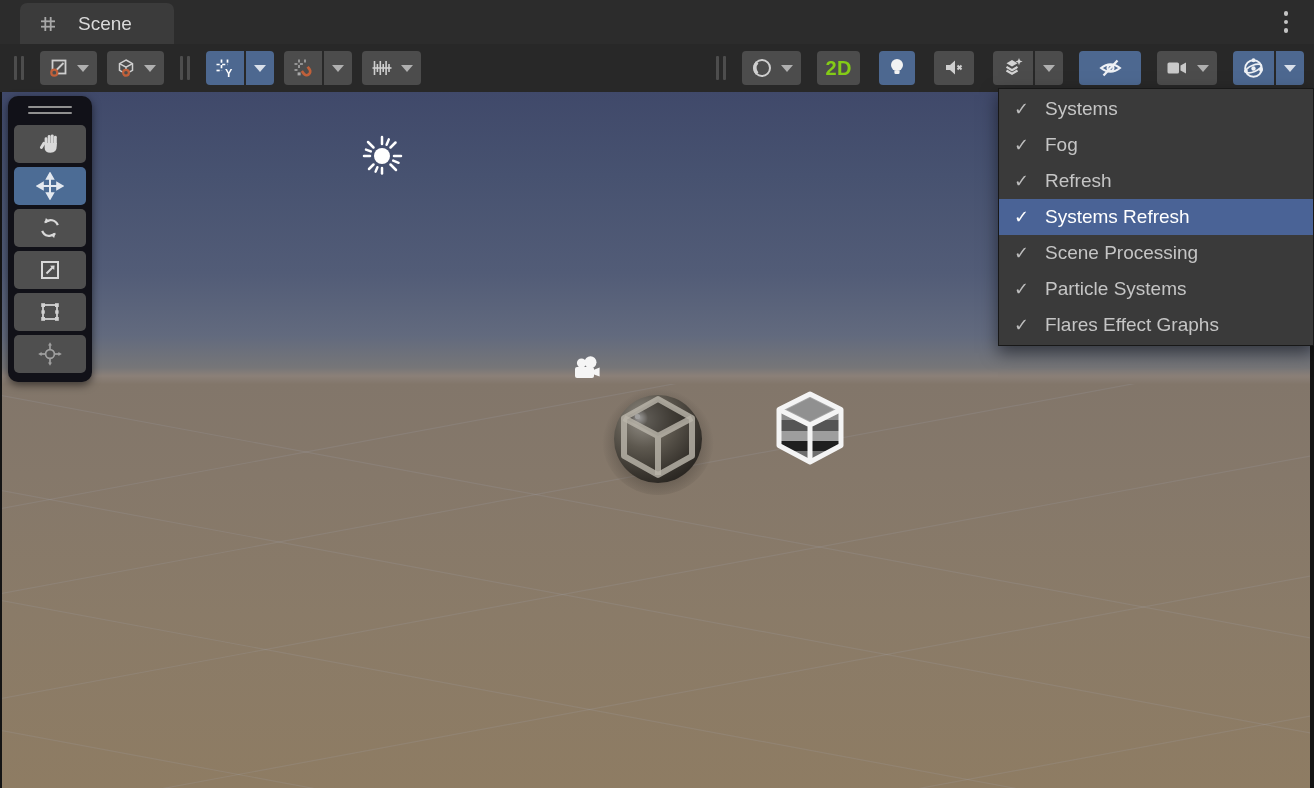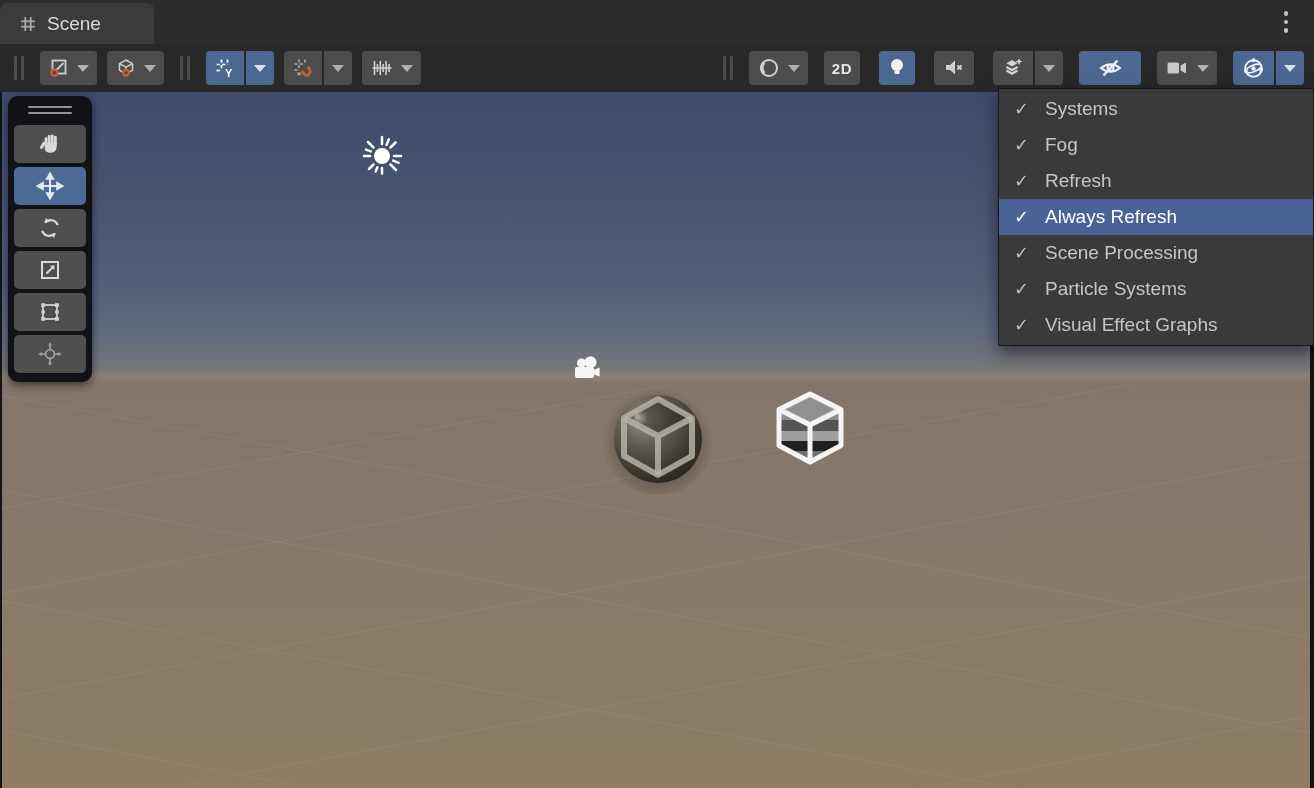--- a/index.html
+++ b/index.html
@@ -3,43 +3,43 @@
 <meta charset="utf-8">
 <style>
   html,body{margin:0;padding:0;}
   body{
     width:1314px;height:788px;position:relative;overflow:hidden;
     background:#282828;font-family:"Liberation Sans",sans-serif;
     -webkit-font-smoothing:antialiased;
   }
   
   .tabbar{position:absolute;top:0;left:0;right:0;height:44px;background:#2c2c2c;}
-  .tab{position:absolute;top:3px;height:41px;display:flex;align-items:center;gap:9px;
-       padding:0 18px;font-size:19px;color:#c9c9c9;box-sizing:border-box;cursor:default;}
+  .tab{position:absolute;top:3px;height:41px;display:flex;align-items:center;gap:20px;
+       padding:0 18px;font-size:19px;color:#c9c9c9;box-sizing:border-box;cursor:default;margin-left:20px;}
   .tab.active{background:#3b3b3b;border-radius:7px 7px 0 0;color:#dadada;}
   .kebab{position:absolute;right:18px;top:8px;width:20px;height:28px;display:flex;
          flex-direction:column;align-items:center;justify-content:center;gap:4px;}
   .kebab i{width:4.5px;height:4.5px;border-radius:50%;background:#c4c4c4;}
   
   .toolbar{position:absolute;top:44px;left:0;right:0;height:48px;background:#282828;
            display:flex;align-items:center;padding:0 8px;box-sizing:border-box;}
   .vhandle{display:flex;gap:4px;margin:0 6px;}
   .vhandle i{width:3px;height:24px;background:#4d4d4d;border-radius:1px;}
   .tbtn{height:34px;min-width:36px;background:#4c4c4c;border-radius:4px;display:flex;
         align-items:center;justify-content:center;padding:0 8px;box-sizing:border-box;}
   .split{display:flex;}
   .split .seg-l{border-radius:4px 0 0 4px;}
   .split .seg-r{border-radius:0 4px 4px 0;margin-left:2px;min-width:28px;}
   .caret{width:0;height:0;border-left:6px solid transparent;border-right:6px solid transparent;
          border-top:7px solid #b0b0b0;}
   .tbtn .caret{margin-left:7px;}
   .seg-r .caret{margin-left:0;}
   .act{background:#4d6890;}
   .act .caret{border-top-color:#d9e0ea;}
-  .lbl2d{font-size:15px;font-weight:bold;color:#e5e5e5;letter-spacing:.5px;}
+  .lbl2d{font-size:20px;font-weight:bold;color:#84cc16;letter-spacing:.5px;}
   .spacer{flex:1;}
   .mleft{margin-left:10px;} .mleft2{margin-left:16px;} .mleft3{margin-left:19px;}
   
   .scene{position:absolute;top:92px;left:0;right:0;bottom:0;box-sizing:border-box;
     border-left:2px solid #141414;border-right:4px solid #141414;
     background:linear-gradient(180deg,
       #40496a 0%, #475270 12%, #525c77 26%, #626a7e 35%,
       #767678 39.6%, #8b8078 40.8%, #82766a 42%, #85786a 55%,
       #8a7b68 75%, #8e7c63 100%);}
   .gridlines{position:absolute;inset:0;width:100%;height:100%;}
@@ -435,27 +435,27 @@
   <div class="mrow">
     <span class="mcheck">✓</span>
     <span>Fog</span>
   </div>
   <div class="mrow">
     <span class="mcheck">✓</span>
     <span>Refresh</span>
   </div>
   <div class="mrow highlighted">
     <span class="mcheck">✓</span>
-    <span>Always Refresh</span>
+    <span>Systems Refresh</span>
   </div>
   <div class="mrow">
     <span class="mcheck">✓</span>
     <span>Scene Processing</span>
   </div>
   <div class="mrow">
     <span class="mcheck">✓</span>
     <span>Particle Systems</span>
   </div>
   <div class="mrow">
     <span class="mcheck">✓</span>
-    <span>Visual Effect Graphs</span>
+    <span>Flares Effect Graphs</span>
   </div>
 </div>
 
 </body></html>

